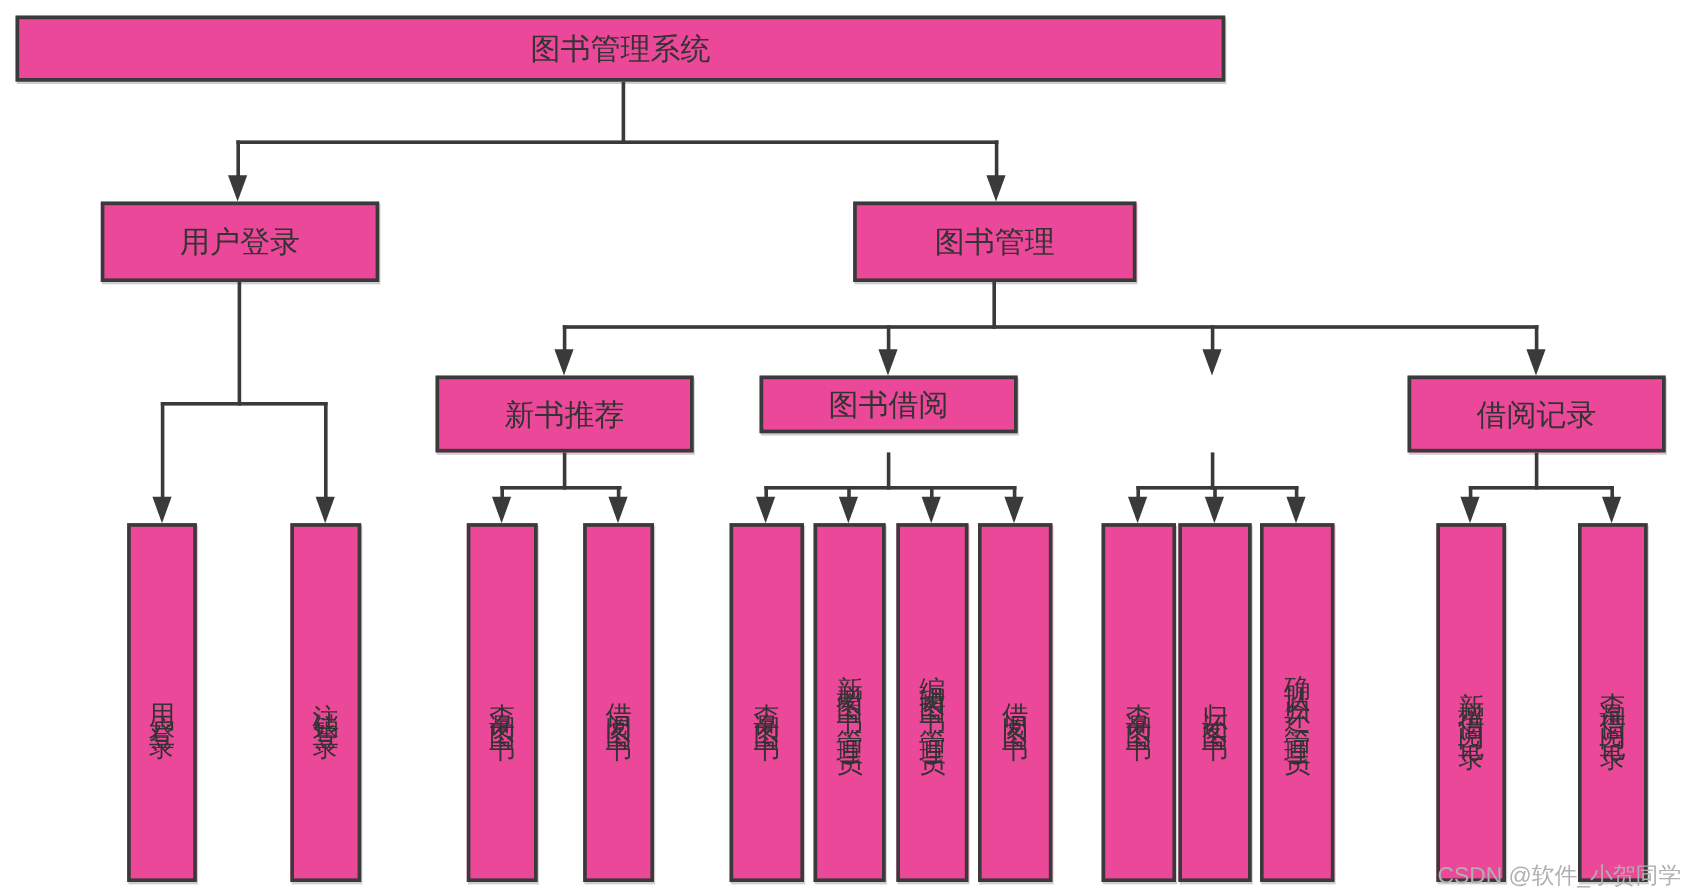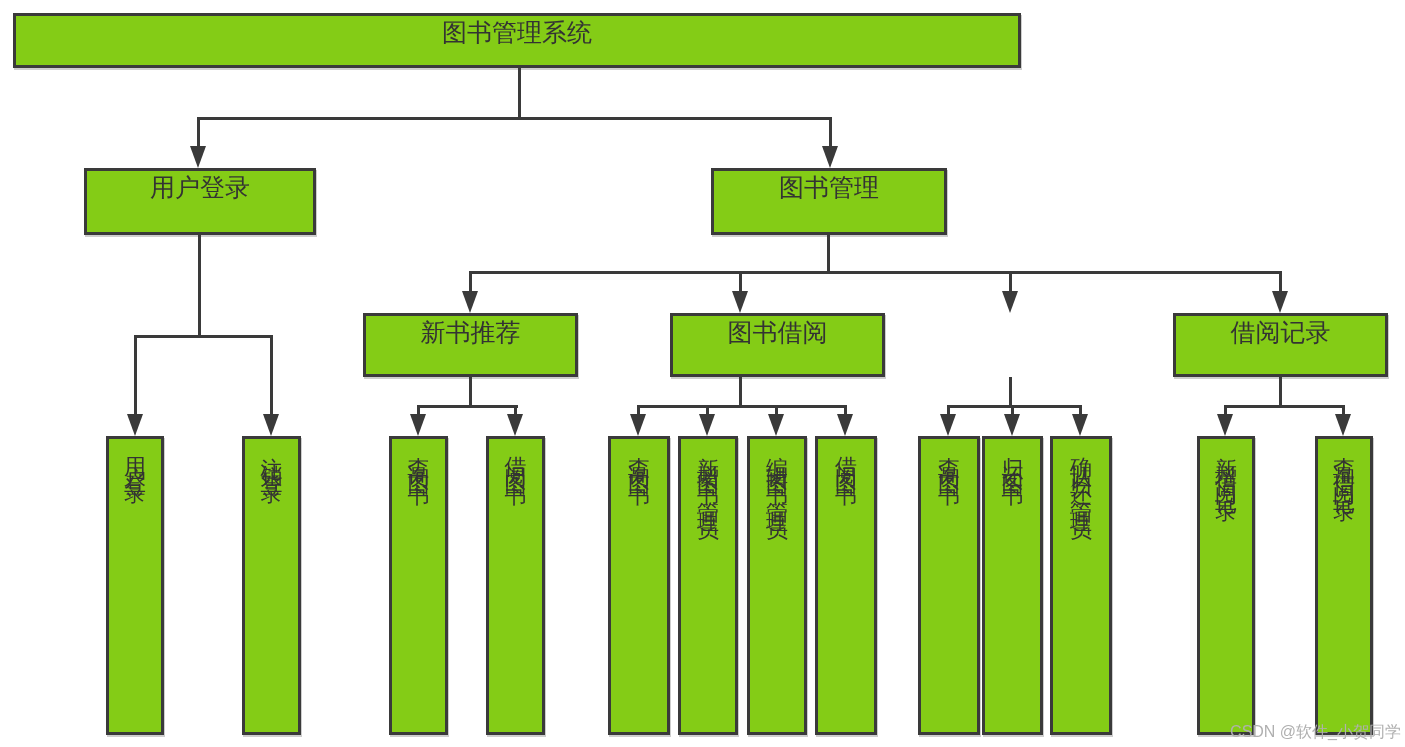--- a/index.html
+++ b/index.html
@@ -4,39 +4,39 @@
 <style>
   :root{
     --line:#3a3a3a; --text:#333333; --watermark:#b0b0b0;
   }
   html,body{margin:0;padding:0;background:#ffffff;}
   .canvas{
     position:relative;width:1405px;height:747px;background:#ffffff;overflow:hidden;
     font-family:"Liberation Sans","DejaVu Sans",sans-serif;
   }
   .bx{
-    position:absolute;background:#84cc16;border:3px solid var(--line);
-    box-sizing:border-box;display:flex;justify-content:center;
+    position:absolute;background:#ec4899;border:3px solid var(--line);
+    box-sizing:border-box;display:flex;align-items:center;justify-content:center;
     box-shadow:1px 2px 0 rgba(60,60,60,0.25);
   }
   .bx span{color:var(--text);}
   .hx span{font-size:25px;white-space:nowrap;}
   .vx span{
     writing-mode:vertical-rl;text-orientation:mixed;
     font-size:22px;letter-spacing:9px;line-height:1;
   }
   .ln{position:absolute;background:var(--line);}
   .arr{
     position:absolute;width:0;height:0;
     border-left:8px solid transparent;border-right:8px solid transparent;
     border-top:22px solid var(--line);
   }
   .watermark{
     position:absolute;right:4px;bottom:4px;z-index:10;
-    font-size:16px;color:var(--watermark);white-space:nowrap;
+    font-size:19px;color:var(--watermark);white-space:nowrap;
   }
 </style>
 </head>
 <body>
 
 <div class="canvas">
 
   <div class="ln" style="left:518px;top:68px;width:3px;height:52px"></div>
   <div class="ln" style="left:197px;top:117px;width:635px;height:3px"></div>
   <div class="ln" style="left:197px;top:117px;width:3px;height:33px"></div>
@@ -103,21 +103,21 @@
   <div class="bx hx" style="left:84px;top:168px;width:232px;height:67px">
     <span>用户登录</span>
   </div>
   <div class="bx hx" style="left:363px;top:313px;width:215px;height:64px">
     <span>新书推荐</span>
   </div>
 
   <div class="bx hx" style="left:711px;top:168px;width:236px;height:67px">
     <span>图书管理</span>
   </div>
-  <div class="bx hx" style="left:670px;top:313px;width:215px;height:64px">
+  <div class="bx hx" style="left:633px;top:313px;width:215px;height:48px">
     <span>图书借阅</span>
   </div>
   <div class="bx hx" style="left:1173px;top:313px;width:215px;height:64px">
     <span>借阅记录</span>
   </div>
 
   <div class="bx vx" style="left:106px;top:436px;width:58px;height:299px">
     <span>用户登录</span>
   </div>
   <div class="bx vx" style="left:242px;top:436px;width:59px;height:299px">

